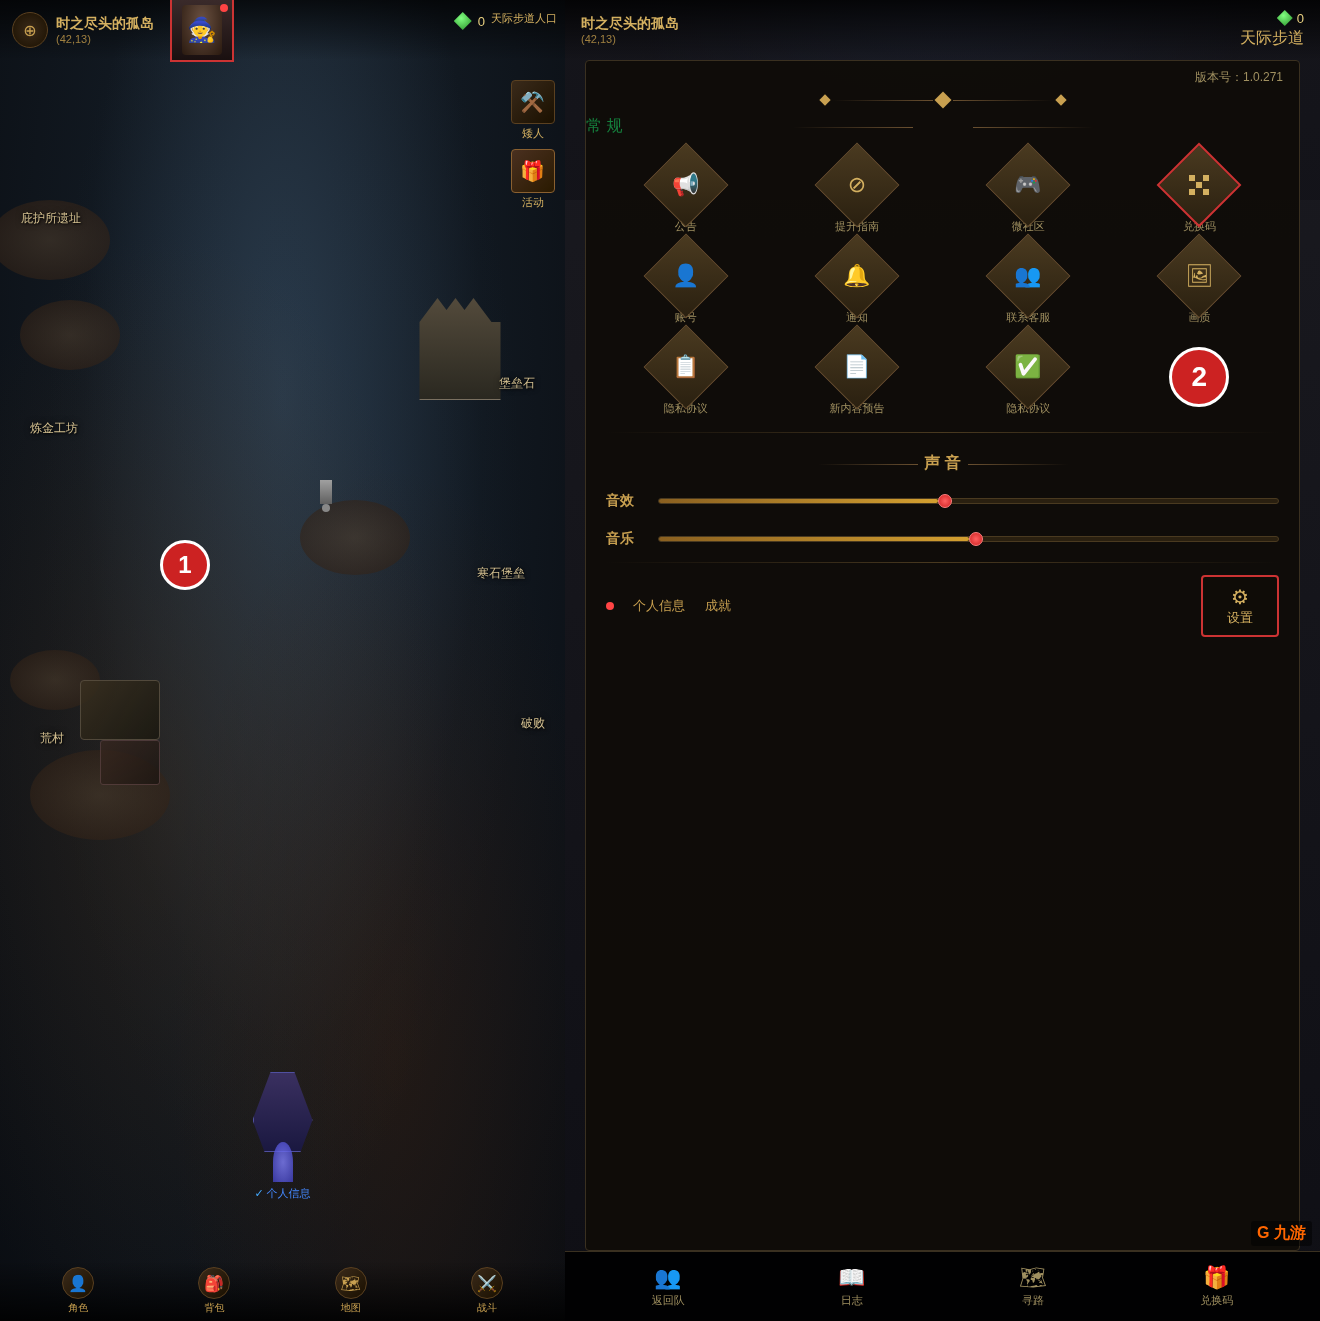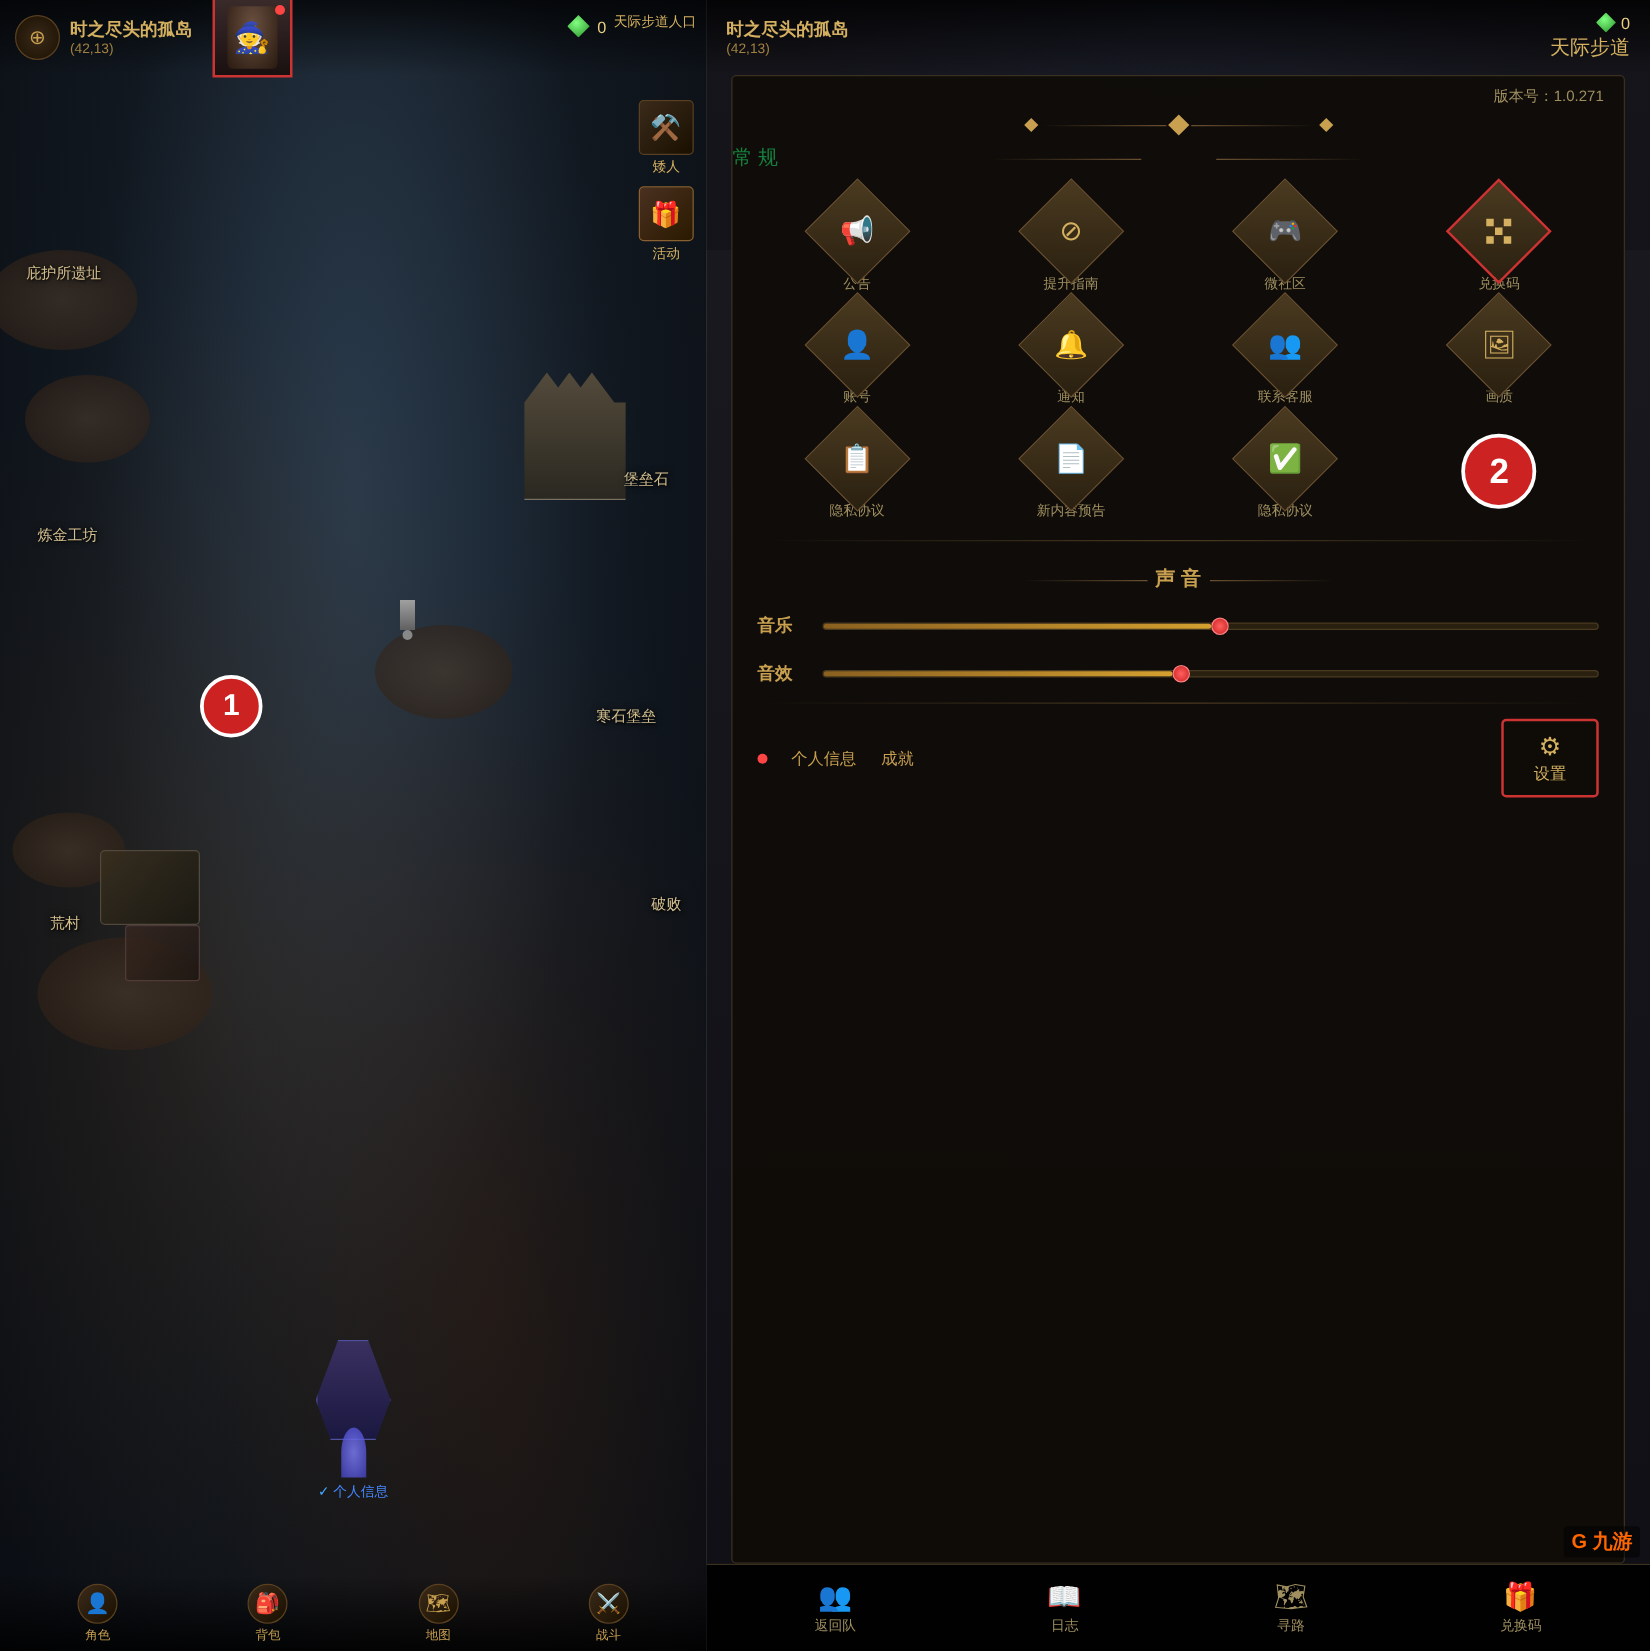--- a/index.html
+++ b/index.html
@@ -803,34 +803,34 @@
         <div class="step-badge-right">2</div>
       </div>
     </div>
 
     <div class="divider-line"></div>
 
     <div class="sound-section">
       <div class="sound-title">声 音</div>
 
       <div class="slider-row">
+        <span class="slider-label">音效</span>
+        <div class="slider-track">
+          <div class="slider-fill" style="width:45%;"></div>
+          <div class="slider-thumb" style="left:45%;"></div>
+        </div>
+      </div>
+
+      <div class="slider-row">
         <span class="slider-label">音乐</span>
         <div class="slider-track">
           <div class="slider-fill" style="width:50%;"></div>
           <div class="slider-thumb" style="left:50%;"></div>
         </div>
       </div>
-
-      <div class="slider-row">
-        <span class="slider-label">音效</span>
-        <div class="slider-track">
-          <div class="slider-fill" style="width:45%;"></div>
-          <div class="slider-thumb" style="left:45%;"></div>
-        </div>
-      </div>
     </div>
 
     <div class="divider-line"></div>
 
     <div class="personal-row">
       <div class="personal-item">
         <div class="personal-dot"></div>
         <span>个人信息</span>
       </div>
       <div class="personal-item">

